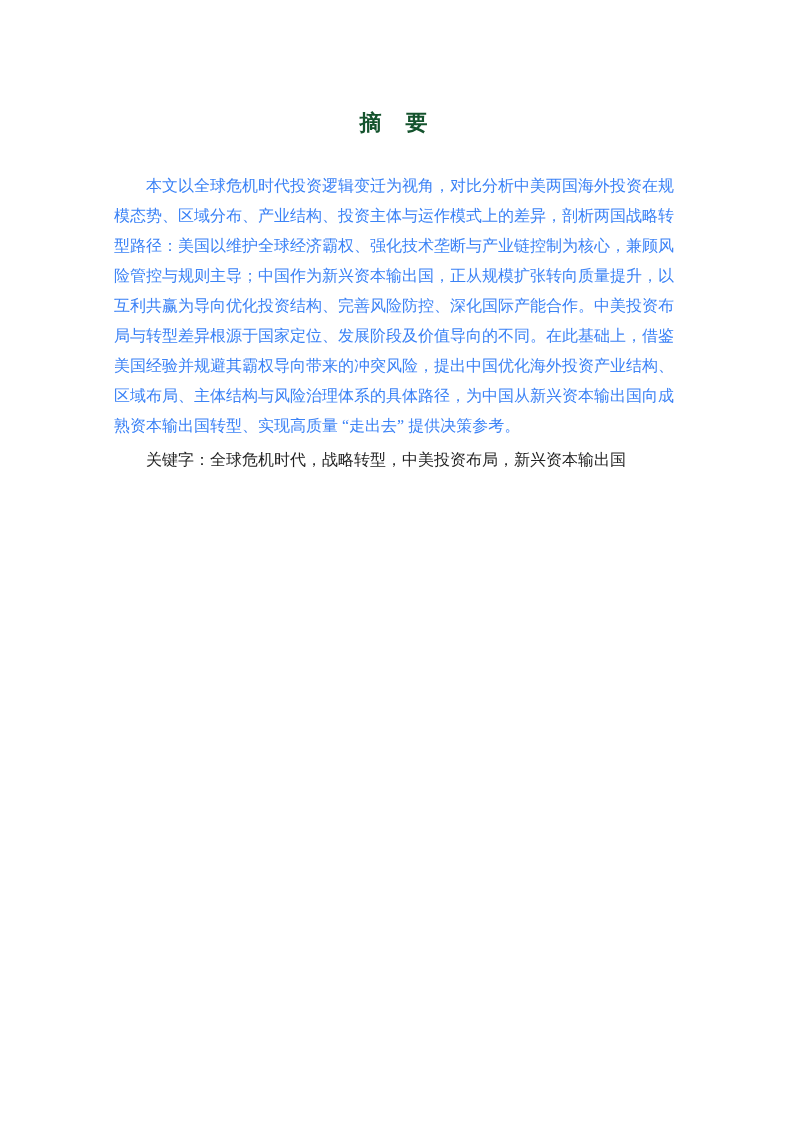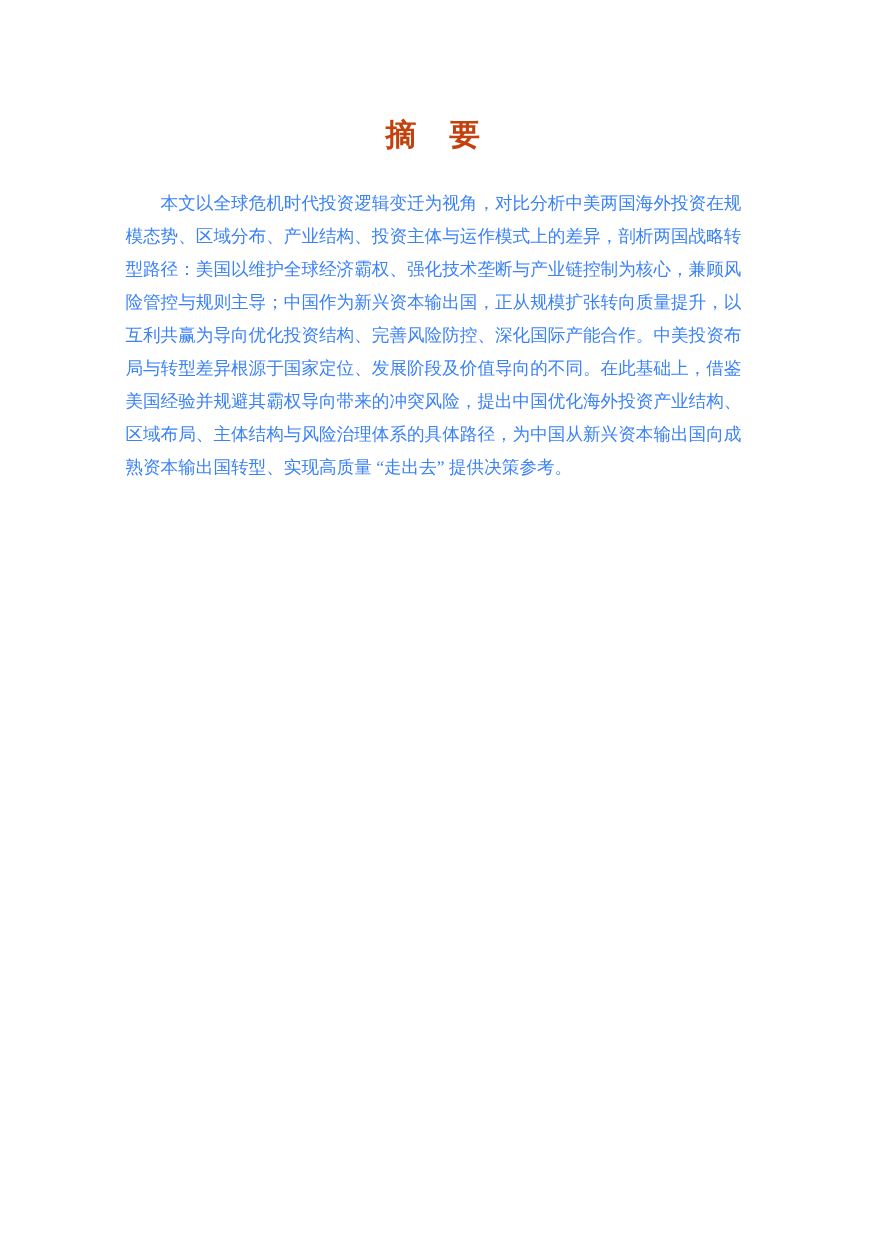--- a/index.html
+++ b/index.html
@@ -20,24 +20,24 @@
     position: absolute;
     left: 114px;
     top: 112px;
     width: 560px;
   }
   .abstract-title {
     margin: 0 0 37px 0;
     text-align: center;
     font-family: "DejaVu Sans", "Liberation Sans", sans-serif;
     font-weight: bold;
-    font-size: 28px;
+    font-size: 22px;
     line-height: 22px;
     letter-spacing: 1px;
-    color: #c2410c;
+    color: #14532d;
   }
   .abstract-paragraph {
     margin: 0;
     font-size: 16px;
     line-height: 30px;
     text-align: justify;
     text-justify: inter-ideograph;
     text-indent: 2em;
     word-break: break-all;
     color: #3b82f6;
@@ -52,14 +52,15 @@
     color: #1f1f1f;
   }
 </style>
 </head>
 <body>
 
 <div class="page">
   <div class="content">
     <h1 class="abstract-title">摘　要</h1>
     <p class="abstract-paragraph">本文以全球危机时代投资逻辑变迁为视角，对比分析中美两国海外投资在规模态势、区域分布、产业结构、投资主体与运作模式上的差异，剖析两国战略转型路径：美国以维护全球经济霸权、强化技术垄断与产业链控制为核心，兼顾风险管控与规则主导；中国作为新兴资本输出国，正从规模扩张转向质量提升，以互利共赢为导向优化投资结构、完善风险防控、深化国际产能合作。中美投资布局与转型差异根源于国家定位、发展阶段及价值导向的不同。在此基础上，借鉴美国经验并规避其霸权导向带来的冲突风险，提出中国优化海外投资产业结构、区域布局、主体结构与风险治理体系的具体路径，为中国从新兴资本输出国向成熟资本输出国转型、实现高质量 “走出去” 提供决策参考。</p>
+    <p class="keywords-line">关键字：全球危机时代，战略转型，中美投资布局，新兴资本输出国</p>
   </div>
 </div>
 
 </body></html>

